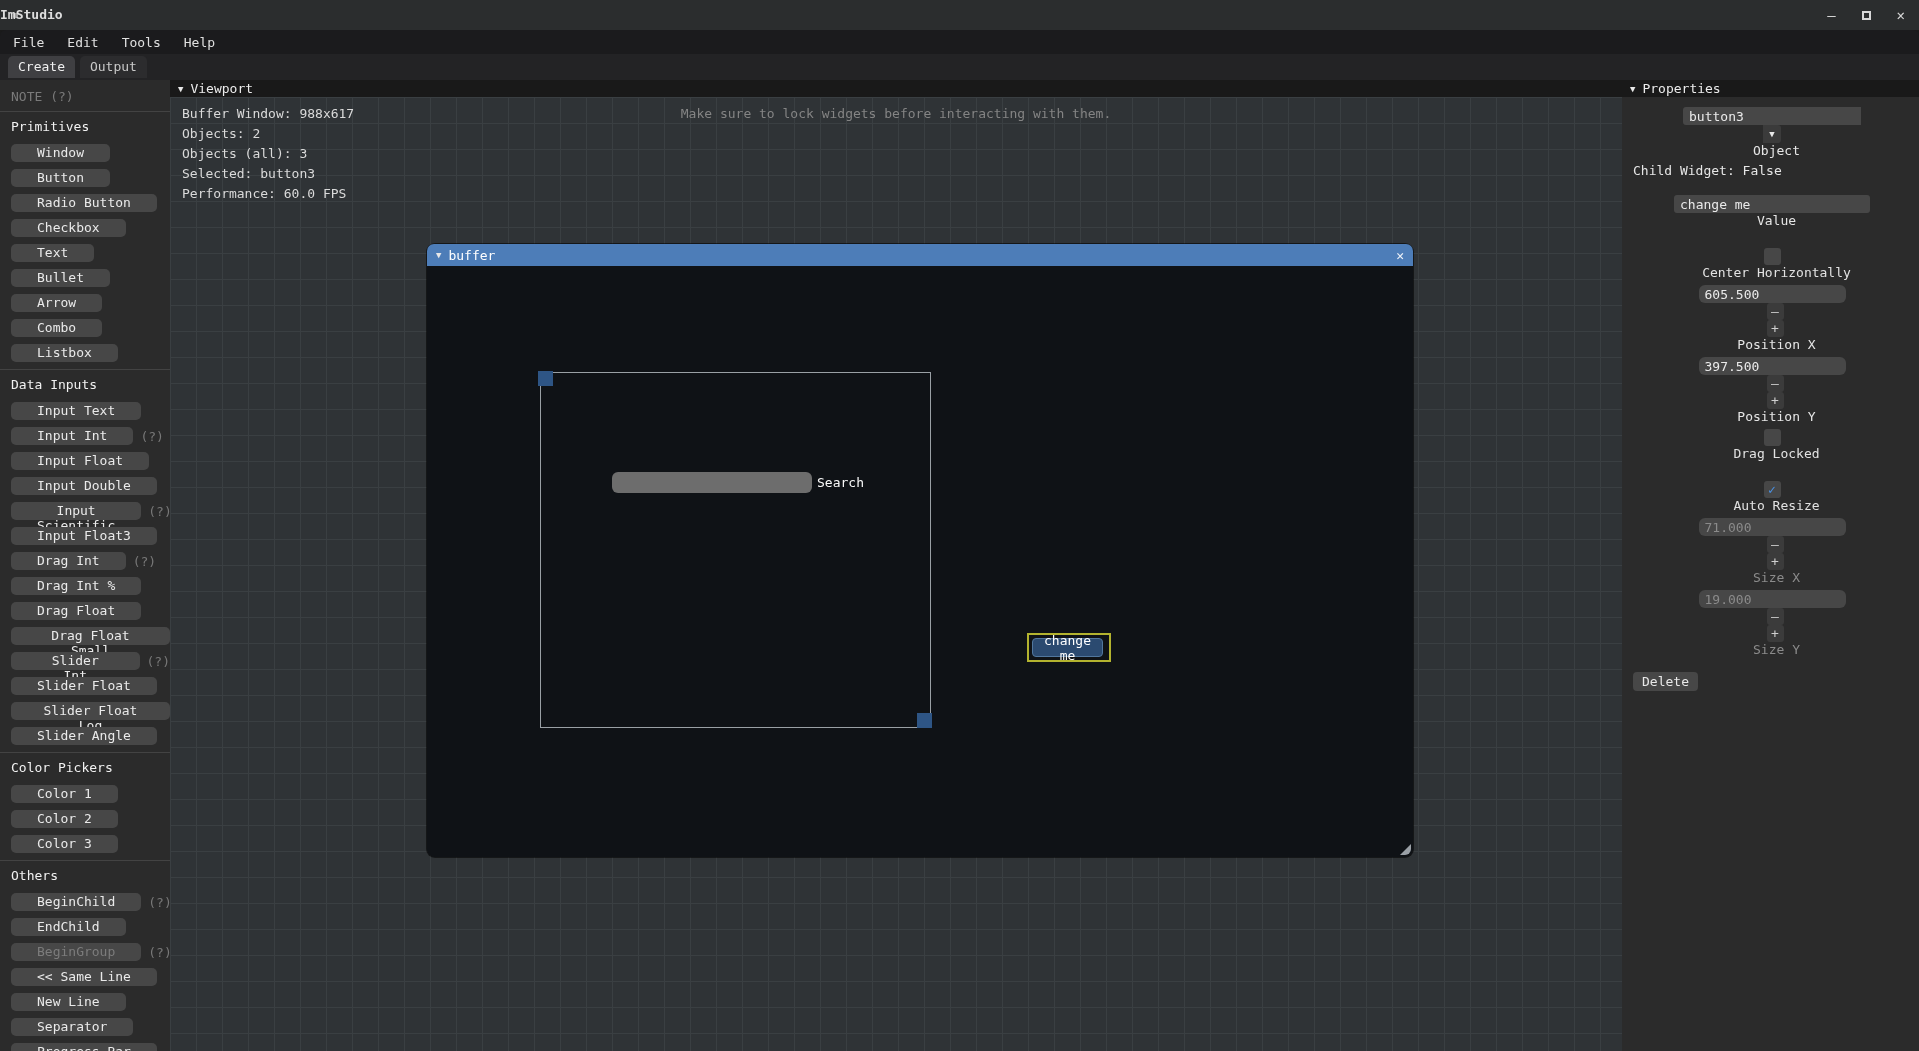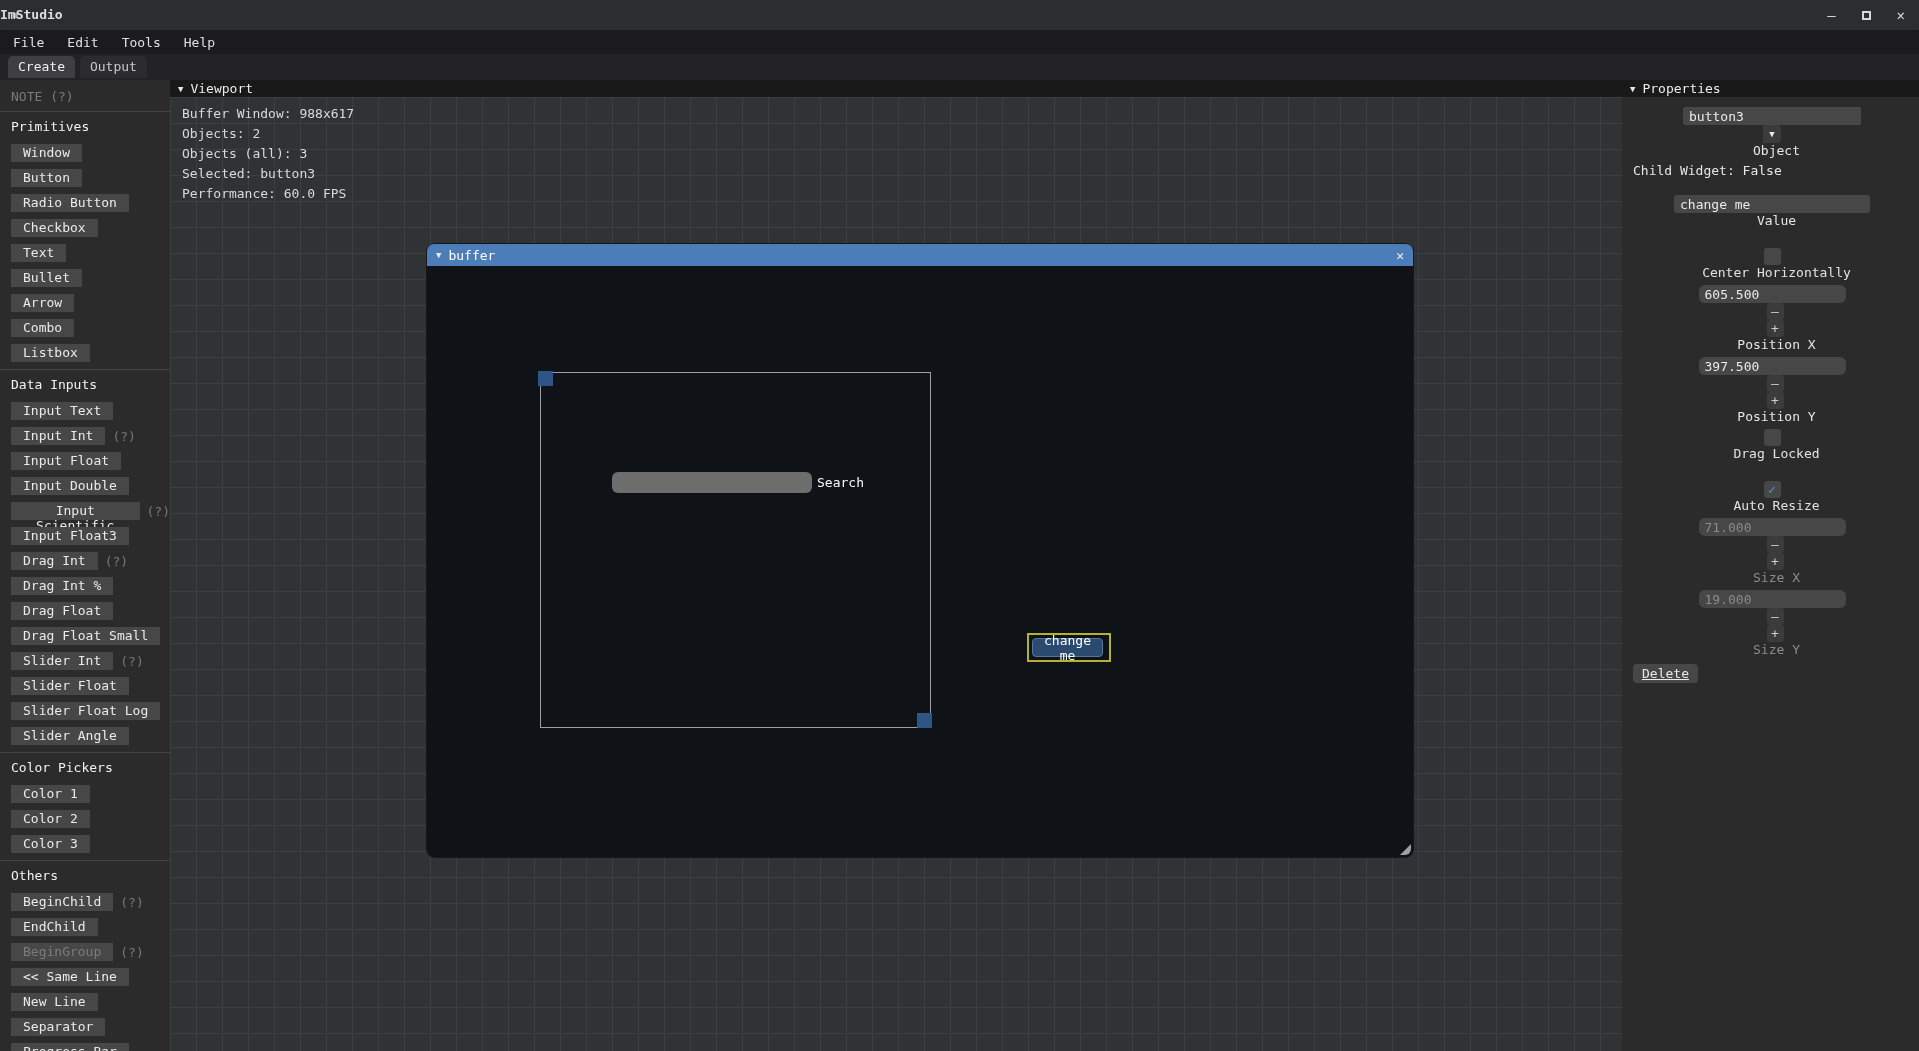--- a/index.html
+++ b/index.html
@@ -25,22 +25,22 @@
             display:flex; align-items:center; padding-left:8px; gap:5px; }
   .tab { padding:3px 10px 4px; border-radius:5px 5px 0 0; background:#2c2c2e; color:#c9c9c9; }
   .tab.active { background:#3f3f42; color:#f0f0f0; }
   
   .sidebar { position:absolute; left:0; top:80px; width:182px; bottom:0; background:#2b2b2b;
              border-right:1px solid #3e3e3e; padding:9px 11px 0; overflow:hidden; }
   .sb-note { color:#7a7a7a; margin-bottom:7px; }
   .sb-sep { height:1px; background:#434343; margin:7px -11px; }
   .sb-header { color:#f2f2f2; margin:4px 0 10px; }
   .sb-row { margin-bottom:7px; display:flex; align-items:center; }
-  .sb-btn { display:inline-block; background:#474747; border:none; border-radius:0;
-            padding:1px 12px 2px; height:18px; color:#eaeaea;
+  .sb-btn { display:inline-block; background:#474747; border:none; border-radius:5px;
+            padding:1px 26px 2px; height:18px; color:#eaeaea;
             font:13px "DejaVu Sans Mono", monospace; }
   .sb-btn.disabled { color:#7c7c7c; }
   .sb-hint { color:#787878; margin-left:7px; }
   .checkbox { width:17px; height:17px; background:#474747; border-radius:3px; flex:0 0 auto;
               display:flex; align-items:center; justify-content:center;
               font-size:13px; font-weight:bold; color:transparent; }
   .checkbox.checked { color:#4a90e2; }
   
   .panel-header { position:absolute; height:17px; background:#191919; display:flex; align-items:center;
                   padding-left:8px; gap:7px; color:#ececec; }
@@ -94,21 +94,21 @@
   .combo-arrow .tri { font-size:9px; }
   .p-label { margin-left:9px; color:#e6e6e6; }
   .p-label.dim { color:#8b8b8b; }
   .step-btn { width:17px; height:17px; margin-left:6px; background:#3b3b3b; border:none;
               border-radius:3px; color:#cfcfcf; font:13px "DejaVu Sans Mono", monospace;
               display:flex; align-items:center; justify-content:center; padding:0 0 1px; }
   .p-text { color:#e6e6e6; margin:2px 0 14px; }
   .gap-lg { margin-top:17px; }
   .gap-xl { margin-top:20px; }
   .delete-btn { background:#474747; border:none; border-radius:4px; height:19px; padding:1px 9px 2px;
-                color:#eaeaea; font:13px "DejaVu Sans Mono", monospace; margin-top:2px;text-decoration:underline; }
+                color:#eaeaea; font:13px "DejaVu Sans Mono", monospace; margin-top:10px; }
   .cb-label { margin-left:9px; }
 </style>
 </head>
 <body>
 
 <div class="app">
 
   <div class="titlebar">
     <span class="app-dot"></span>
     <div class="title-text">ImStudio</div>
@@ -266,20 +266,21 @@
   </div>
 
   <div class="viewport">
     <div class="vp-stats">
       <div>Buffer Window: 988x617</div>
       <div>Objects: 2</div>
       <div>Objects (all): 3</div>
       <div>Selected: button3</div>
       <div>Performance: 60.0 FPS</div>
     </div>
+    <div class="vp-hint">Make sure to lock widgets before interacting with them.</div>
 
     <div class="buffer">
       <div class="buffer-titlebar">
         <span class="tri">▼</span>
         <span class="buffer-title">buffer</span>
         <span class="buffer-close">✕</span>
       </div>
 
       <div class="child-frame">
         <span class="handle tl"></span>

